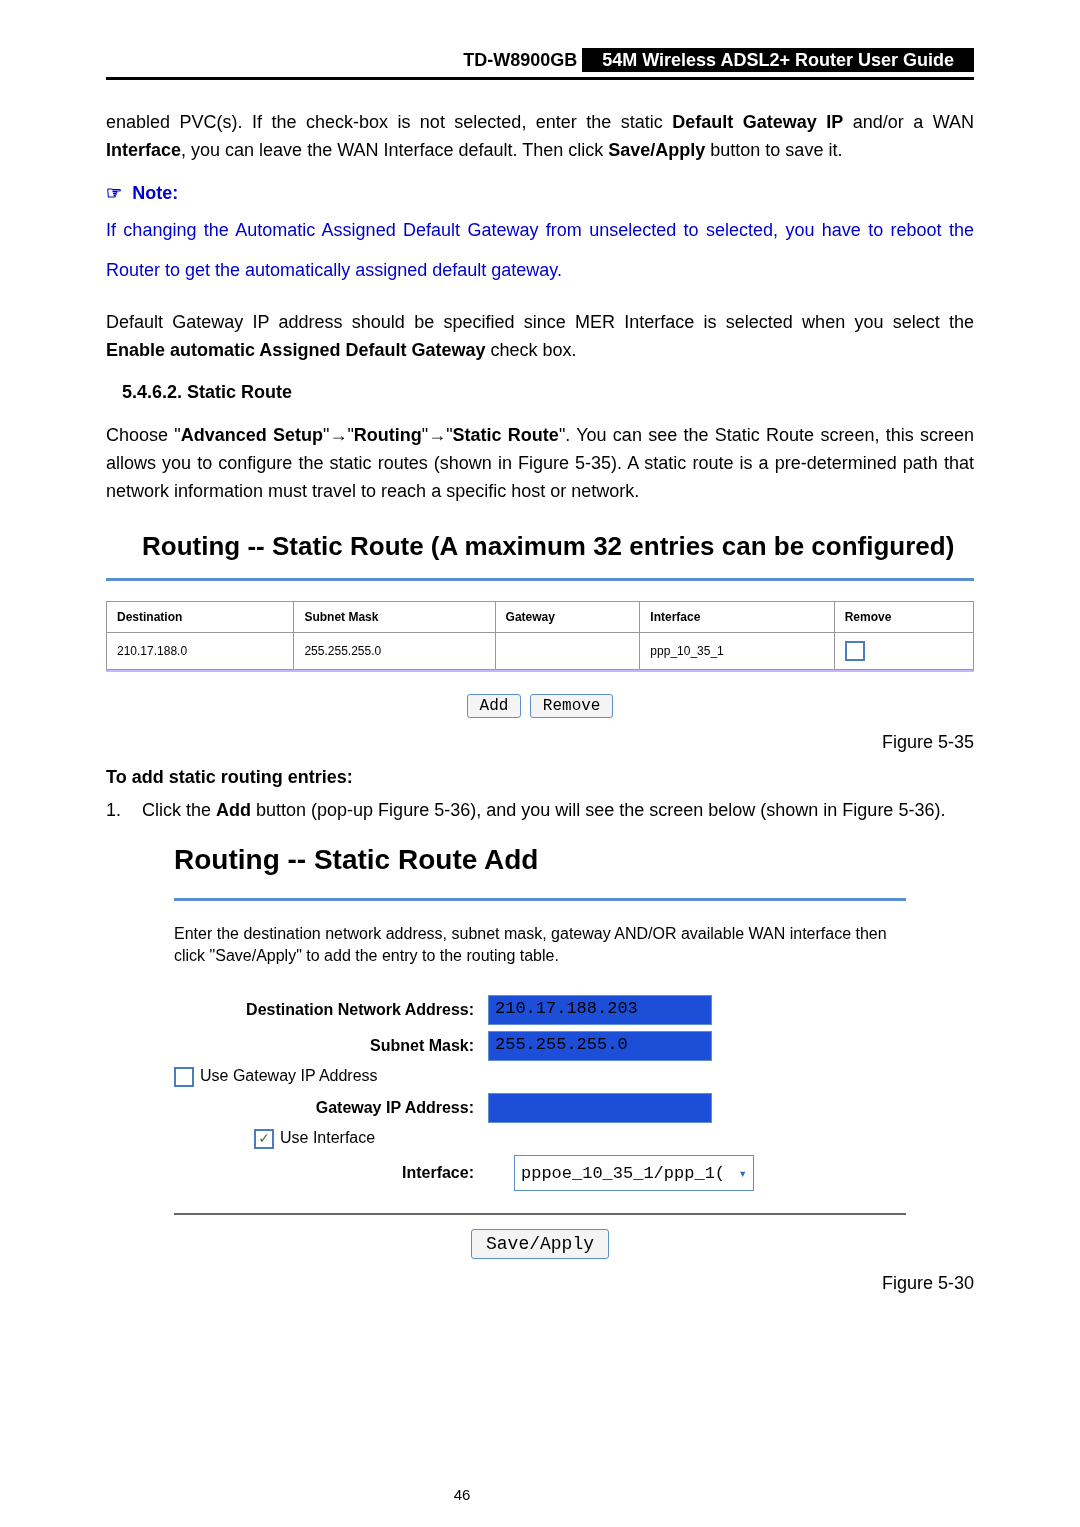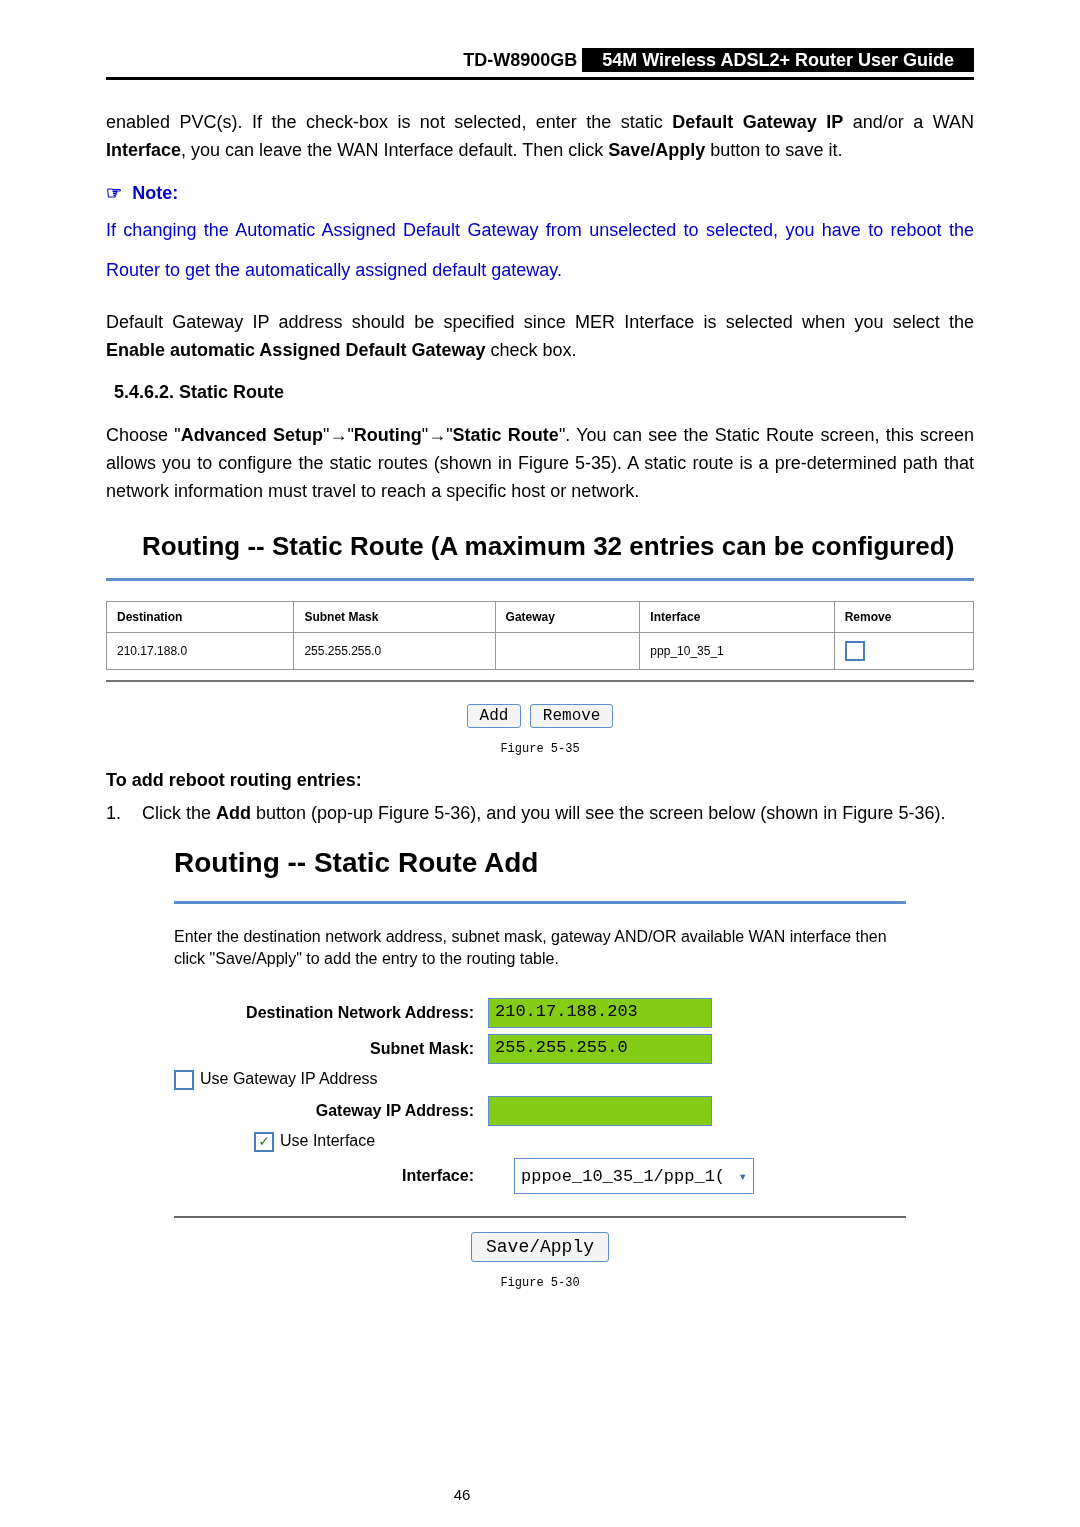--- a/index.html
+++ b/index.html
@@ -43,31 +43,30 @@
 .note-body {
   color: #0000cc;
   font-size: 18px;
   line-height: 40px;
   text-align: justify;
   margin: 0 0 18px 0;
 }
 .sec-num {
   font-weight: bold;
   font-size: 18px;
-  margin: 14px 0 18px 8px;
+  margin: 14px 0 18px 16px;
 }
 .arrow {
   font-family: Arial, sans-serif;
 }
 .fig-wrap {
   margin: 12px 0 6px 0;
 }
 .fig35 {
-  border-bottom: 2px solid #737373;
-  padding-bottom: 10px;
+  border-bottom: 2px solid #c4b5fd;
 }
 .fig35-title {
   font-size: 26px;
   font-weight: bold;
   padding: 8px 0 16px 36px;
   border-bottom: 3px solid #5b8fcf;
 }
 .tbl {
   width: 100%;
   border-collapse: collapse;
@@ -106,24 +105,23 @@
   border: 1px solid #5b8fcf;
   border-radius: 3px;
   background: #f4f4f4;
   padding: 2px 12px;
   font-family: "Courier New", monospace;
   font-size: 16px;
   display: inline-block;
   margin: 0 2px;
 }
 .fig-caption {
-  text-align: center;
-  font-size: 12px;
+  text-align: right;
+  font-size: 18px;
   margin: 14px 0 14px 0;
-  font-family: Liberation Mono, monospace;
 }
 .subhead {
   font-weight: bold;
   font-size: 18px;
   margin: 8px 0 8px 0;
 }
 .ol-row {
   display: flex;
   font-size: 18px;
   line-height: 28px;
@@ -166,21 +164,21 @@
 .form-label.nb {
   font-weight: normal;
 }
 .input {
   border: 1px solid #5b8fcf;
   padding: 3px 6px;
   font-family: "Courier New", monospace;
   font-size: 17px;
   height: 22px;
   width: 210px;
-  background: #84cc16;
+  background: #1d4ed8;
 }
 .select {
   border: 1px solid #5b8fcf;
   padding: 3px 6px;
   font-family: "Courier New", monospace;
   font-size: 17px;
   height: 28px;
   width: 226px;
   background: #fff;
   display: flex;
@@ -273,21 +271,21 @@
       </tbody>
         </table>
     </div>
     <div class="btn-row">
       <span class="btn">Add</span>
       <span class="btn">Remove</span>
     </div>
   </div>
   <div class="fig-caption">Figure 5-35</div>
 
-  <div class="subhead">To add reboot routing entries:</div>
+  <div class="subhead">To add static routing entries:</div>
 
   <div class="ol-row">
     <div class="ol-num">1.</div>
     <div class="ol-txt">
       <span>Click the </span><b>Add</b><span> button (pop-up Figure 5-36), and you will see the screen below (shown in Figure 5-36).</span>
     </div>
   </div>
 
   <div class="fig36">
     <div class="fig36-title">Routing -- Static Route Add</div>

